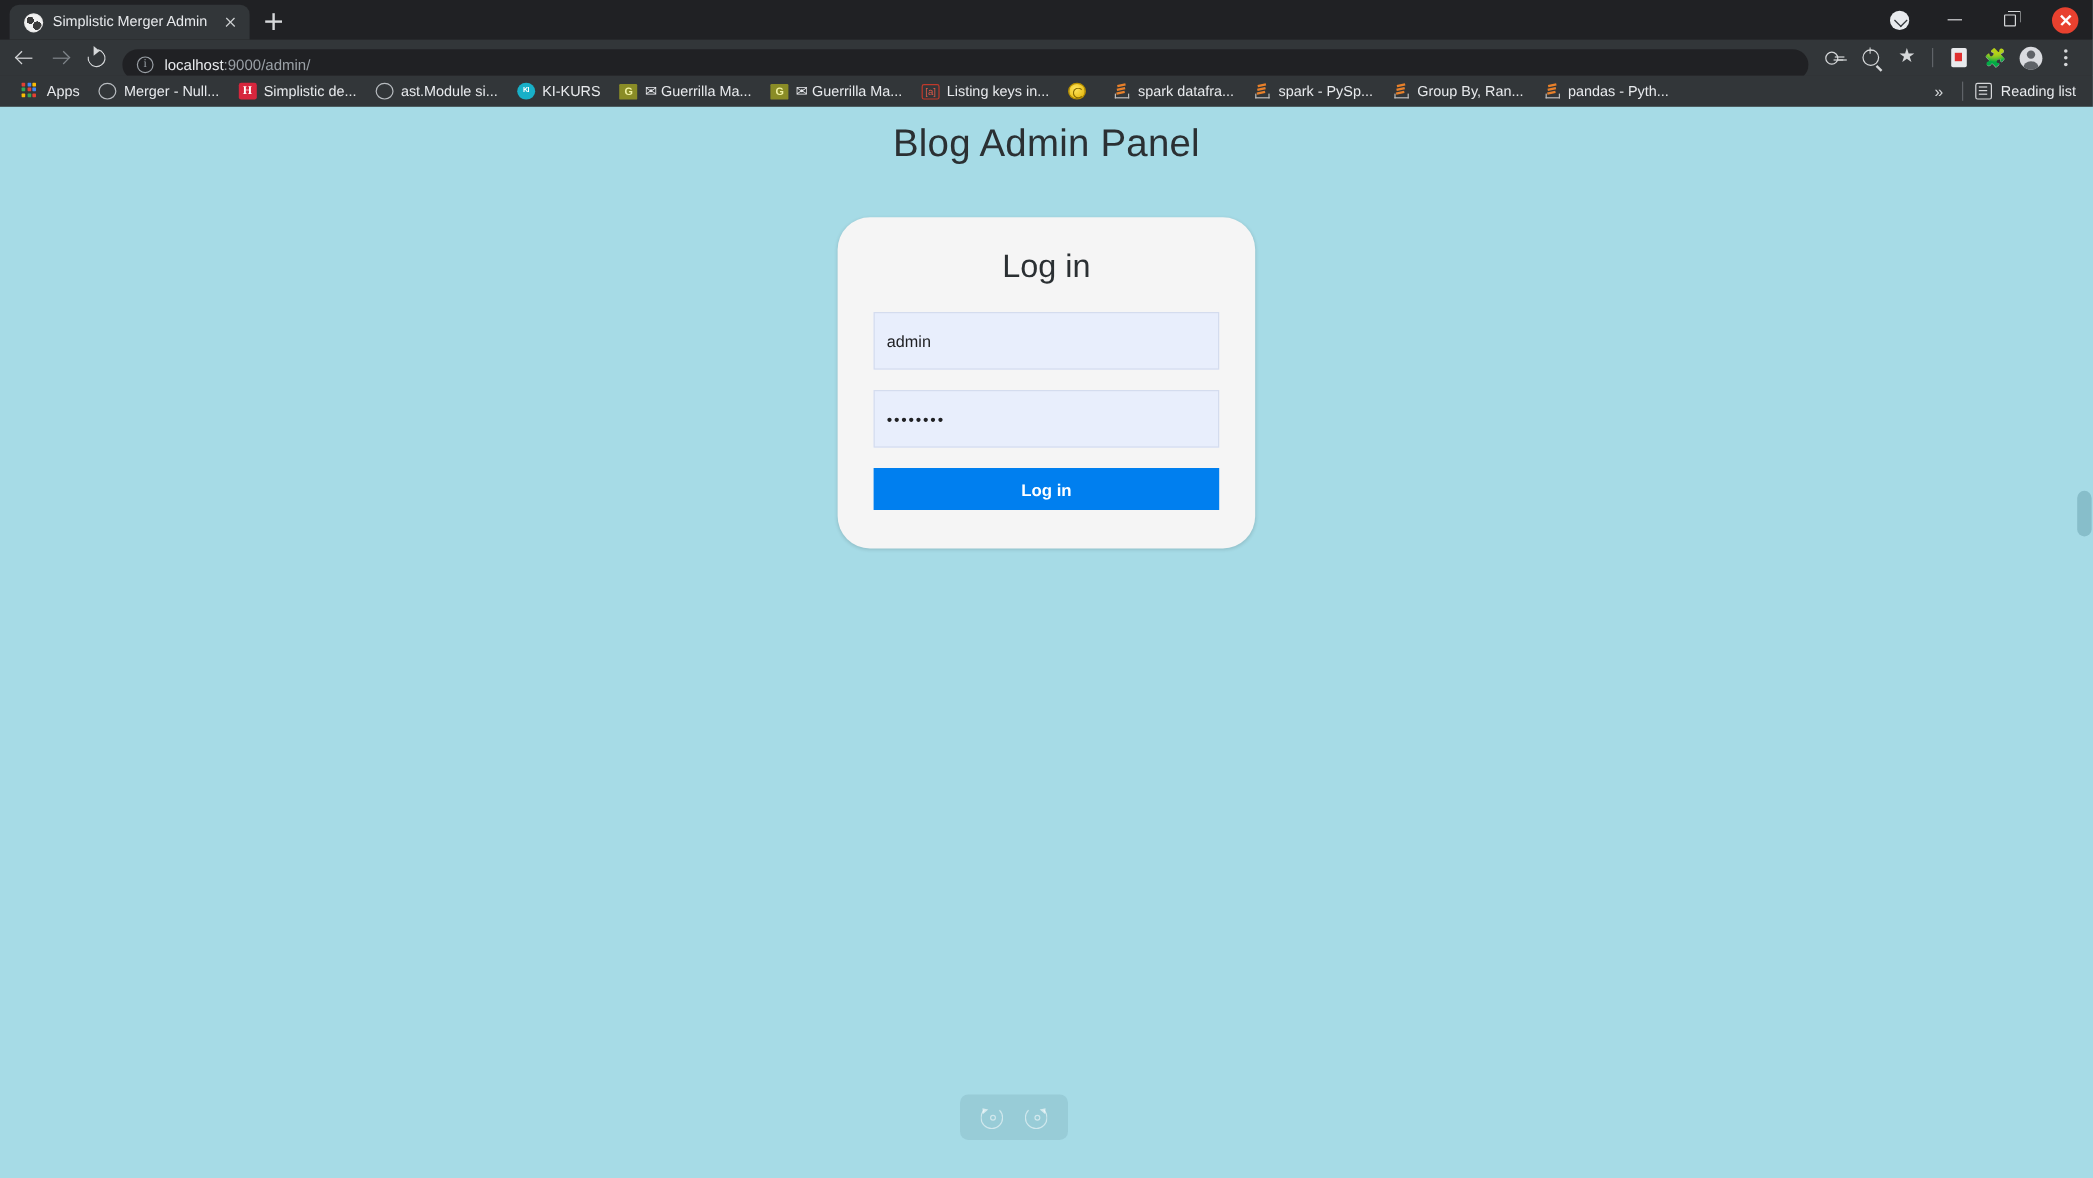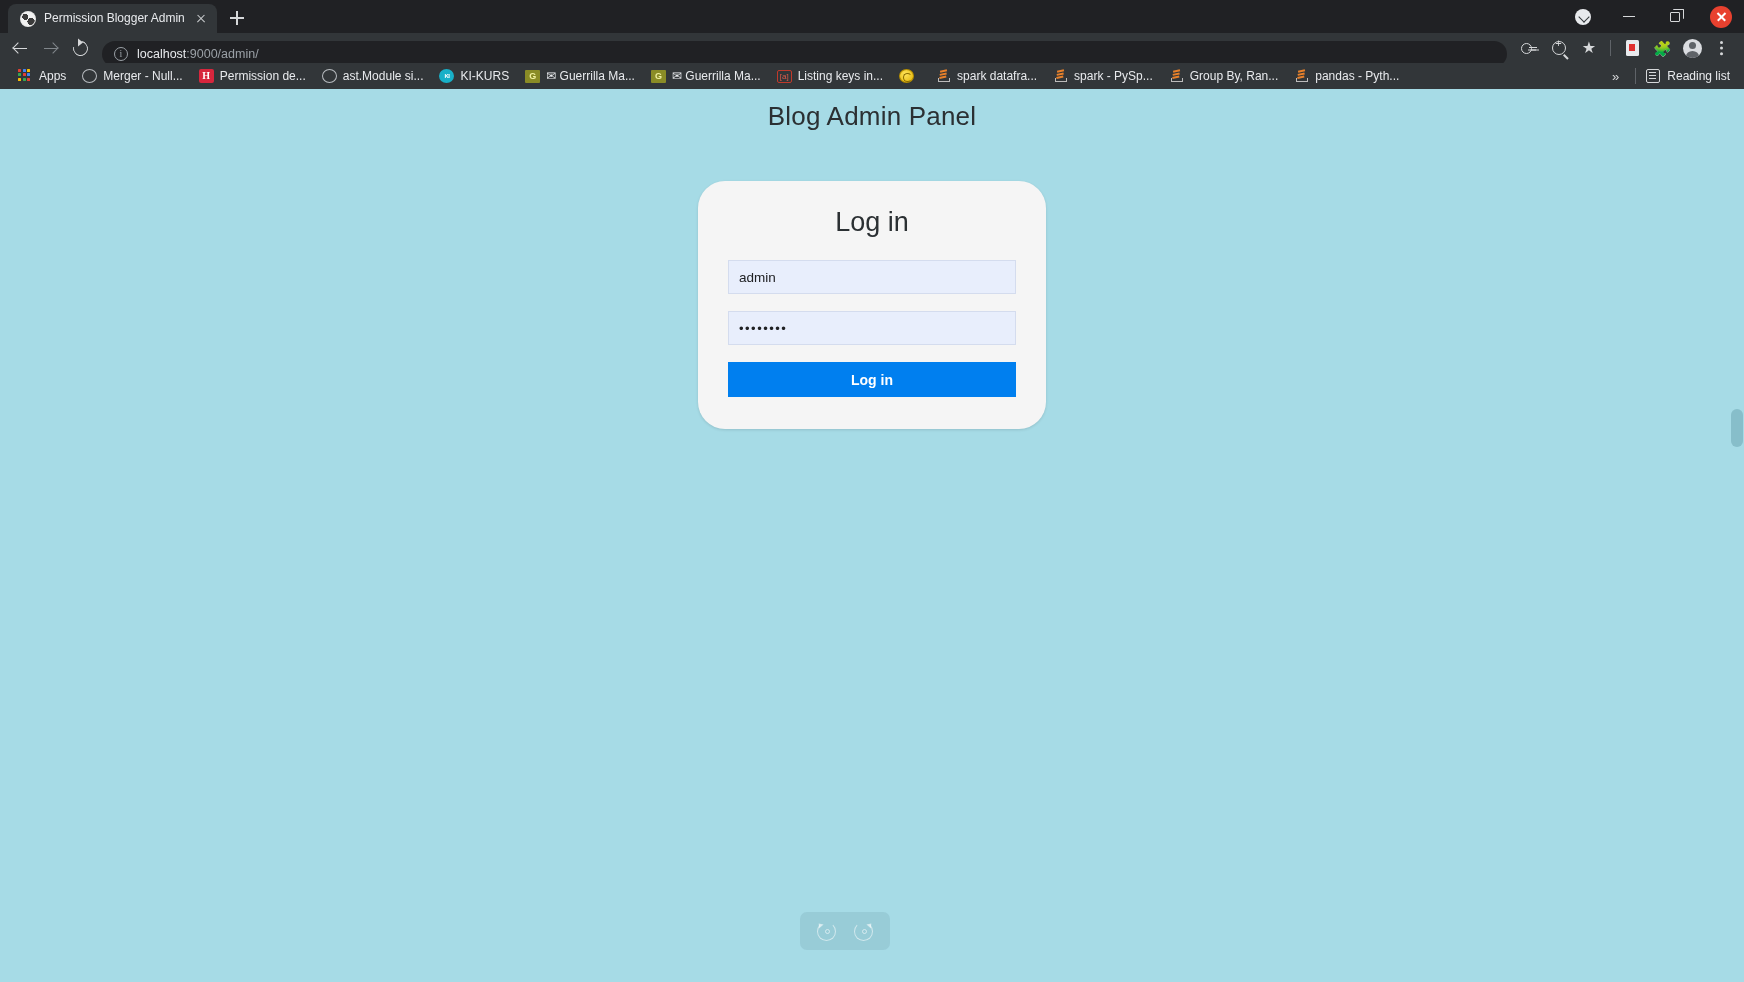--- a/index.html
+++ b/index.html
@@ -556,21 +556,21 @@
   
   .viewport {
     position: relative;
     width: 1744px;
     height: 893px;
     background: #a6dbe6;
     overflow: hidden;
   }
   .page-title {
     text-align: center;
-    font-size: 26px;
+    font-size: 32px;
     font-weight: normal;
     color: #2b3033;
     padding-top: 12px;
     letter-spacing: .2px;
   }
   .login-card {
     position: absolute;
     left: 698px;
     top: 92px;
     width: 348px;
@@ -582,21 +582,21 @@
   .card-heading {
     text-align: center;
     font-size: 27px;
     font-weight: normal;
     color: #2b3033;
     margin-bottom: 22px;
   }
   .field {
     display: block;
     width: 100%;
-    height: 34px;
+    height: 48px;
     background: #e8eefc;
     border: 1px solid #d4dcee;
     padding: 0 10px;
     font-size: 13.5px;
     color: #202124;
     font-family: "Liberation Sans", sans-serif;
     margin-bottom: 17px;
     outline: none;
   }
   .field.pw {
@@ -676,21 +676,21 @@
   }
 </style>
 </head>
 <body>
 
 <div class="browser-chrome">
 
   <div class="tab-strip">
     <div class="tab">
       <span class="tab-favicon"></span>
-      <span class="tab-title">Permission Blogger Admin</span>
+      <span class="tab-title">Simplistic Merger Admin</span>
       <span class="tab-close"></span>
     </div>
     <div class="new-tab"></div>
 
     <div class="win-controls">
       <div class="win-btn">
         <span class="dl-circle"></span>
       </div>
       <div class="win-btn">
         <span class="min-glyph"></span>
@@ -763,21 +763,21 @@
       <span class="bm-label">Apps</span>
     </div>
 
     <div class="bm">
       <span class="bm-ico ico-github"></span>
       <span class="bm-label">Merger - Null...</span>
     </div>
 
     <div class="bm">
       <span class="bm-ico ico-hack">H</span>
-      <span class="bm-label">Permission de...</span>
+      <span class="bm-label">Simplistic de...</span>
     </div>
 
     <div class="bm">
       <span class="bm-ico ico-github"></span>
       <span class="bm-label">ast.Module si...</span>
     </div>
 
     <div class="bm">
       <span class="bm-ico ico-kikurs">KI</span>
       <span class="bm-label">KI-KURS</span>

